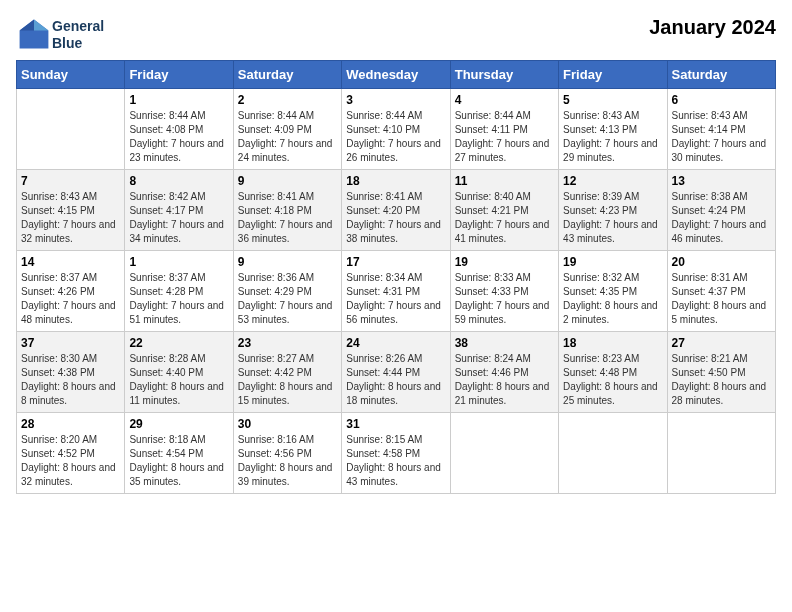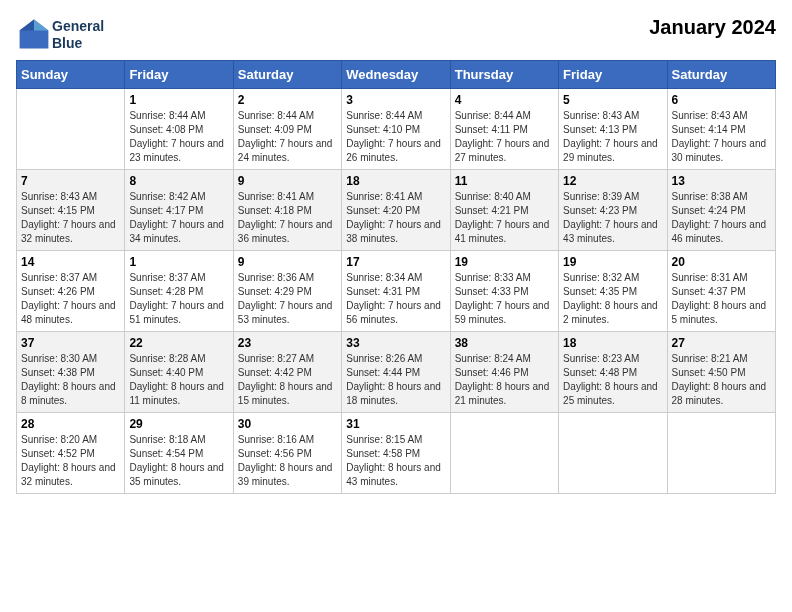--- a/index.html
+++ b/index.html
@@ -211,21 +211,21 @@
         </td>
         <td>
           <span class="day-number">22</span>
           <div class="day-info">Sunrise: 8:28 AM<br>Sunset: 4:40 PM<br>Daylight: 8 hours and 11 minutes.</div>
         </td>
         <td>
           <span class="day-number">23</span>
           <div class="day-info">Sunrise: 8:27 AM<br>Sunset: 4:42 PM<br>Daylight: 8 hours and 15 minutes.</div>
         </td>
         <td>
-          <span class="day-number">33</span>
+          <span class="day-number">24</span>
           <div class="day-info">Sunrise: 8:26 AM<br>Sunset: 4:44 PM<br>Daylight: 8 hours and 18 minutes.</div>
         </td>
         <td>
           <span class="day-number">38</span>
           <div class="day-info">Sunrise: 8:24 AM<br>Sunset: 4:46 PM<br>Daylight: 8 hours and 21 minutes.</div>
         </td>
         <td>
           <span class="day-number">18</span>
           <div class="day-info">Sunrise: 8:23 AM<br>Sunset: 4:48 PM<br>Daylight: 8 hours and 25 minutes.</div>
         </td>

